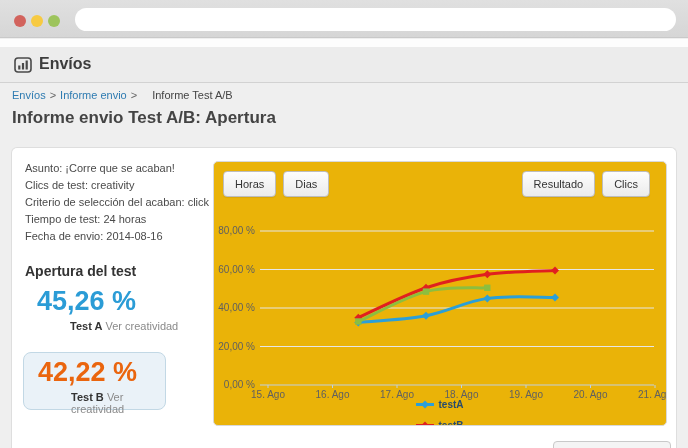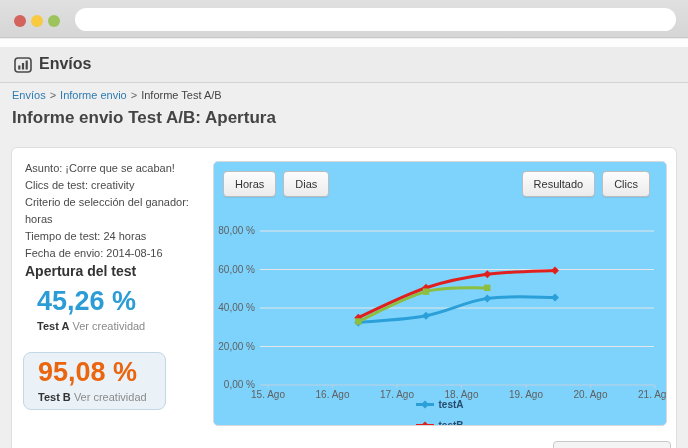--- a/index.html
+++ b/index.html
@@ -26,45 +26,45 @@
   .app-header {
     position:absolute; top:47px; left:0; width:688px; height:36px;
     background:#ececec; border-bottom:1px solid #d2d2d2;
   }
   .hicon { position:absolute; left:14px; top:10px; width:18px; height:16px; }
   .app-title { position:absolute; left:39px; top:8px; font-size:16px; font-weight:bold; color:#3c3c3c; }
   
   .breadcrumb { position:absolute; left:12px; top:89px; font-size:11px; color:#666; }
   .breadcrumb a { color:#2e7bb1; text-decoration:none; cursor:pointer; }
   .breadcrumb .sep { margin:0 4px; color:#666; }
-  .breadcrumb .current { color:#444; }
+  .breadcrumb .current { color:#444;margin-left:11px; }
   .page-heading { position:absolute; left:12px; top:108px; font-size:17px; font-weight:bold; color:#444; }
   
   .card {
     position:absolute; left:11px; top:147px; width:666px; height:301px;
     background:#ffffff; border:1px solid #dedede; border-bottom:none;
     border-radius:6px 6px 0 0;
   }
   .info { position:absolute; left:13px; top:12px; width:192px;
           font-size:11px; line-height:17px; color:#4a4a4a; }
   .results-heading { position:absolute; left:13px; top:115px; font-size:14px; font-weight:bold; color:#333; }
   .result-value { font-size:27px; font-weight:bold; letter-spacing:0; }
-  .result-label { font-size:11px; color:#8a8a8a; margin-top:3px; }
+  .result-label { font-size:11px; color:#8a8a8a; margin-top:3px;margin-left:33px; }
   .result-label b { color:#333; }
   .result-label a { color:#8a8a8a; text-decoration:none; cursor:pointer; }
   .result-a { position:absolute; left:25px; top:138px; }
   .result-b-box {
     position:absolute; left:11px; top:204px; width:143px; height:58px;
     background:#eaf2f8; border:1px solid #c2d8e5; border-radius:8px;
     padding:4px 0 0 14px;
   }
   
   .chart-panel {
     position:absolute; left:201px; top:13px; width:454px; height:265px;
-    background:#7dd3fc; border:1px solid #d9d9d9; border-radius:5px;
+    background:#eab308; border:1px solid #d9d9d9; border-radius:5px;
     overflow:hidden;
   }
   .chart-toolbar {
     position:absolute; left:9px; right:16px; top:9px;
     display:flex; justify-content:space-between; z-index:3;
   }
   .btn-group { display:flex; gap:7px; }
   .btn {
     display:inline-block; padding:6px 11px; font-size:11px; color:#333;
     background:linear-gradient(#fdfdfd,#ebebeb);
@@ -112,37 +112,37 @@
   <a>Envíos</a><span class="sep">&gt;</span><a>Informe envio</a><span class="sep">&gt;</span><span class="current">Informe Test A/B</span>
 </div>
 
 <h2 class="page-heading">Informe envio Test A/B: Apertura</h2>
 
 <div class="card">
 
   <div class="info">
     <div>Asunto: ¡Corre que se acaban!</div>
     <div>Clics de test: creativity</div>
-    <div>Criterio de selección del ganador: horas</div>
+    <div>Criterio de selección del acaban: click</div>
     <div>Tiempo de test: 24 horas</div>
     <div>Fecha de envio: 2014-08-16</div>
   </div>
 
   <h3 class="results-heading">Apertura del test</h3>
 
   <div class="result-a">
     <div class="result-value" style="color: rgb(43, 156, 214);">45,26 %</div>
     <div class="result-label">
       <b>Test A</b>
       <a>Ver creatividad</a>
     </div>
   </div>
 
   <div class="result-b-box">
-    <div class="result-value" style="color: rgb(234, 101, 14);">95,08 %</div>
+    <div class="result-value" style="color: rgb(234, 101, 14);">42,22 %</div>
     <div class="result-label">
       <b>Test B</b>
       <a>Ver creatividad</a>
     </div>
   </div>
 
   <div class="chart-panel">
     <div class="chart-toolbar">
       <div class="btn-group">
         <button class="btn">Horas</button>

